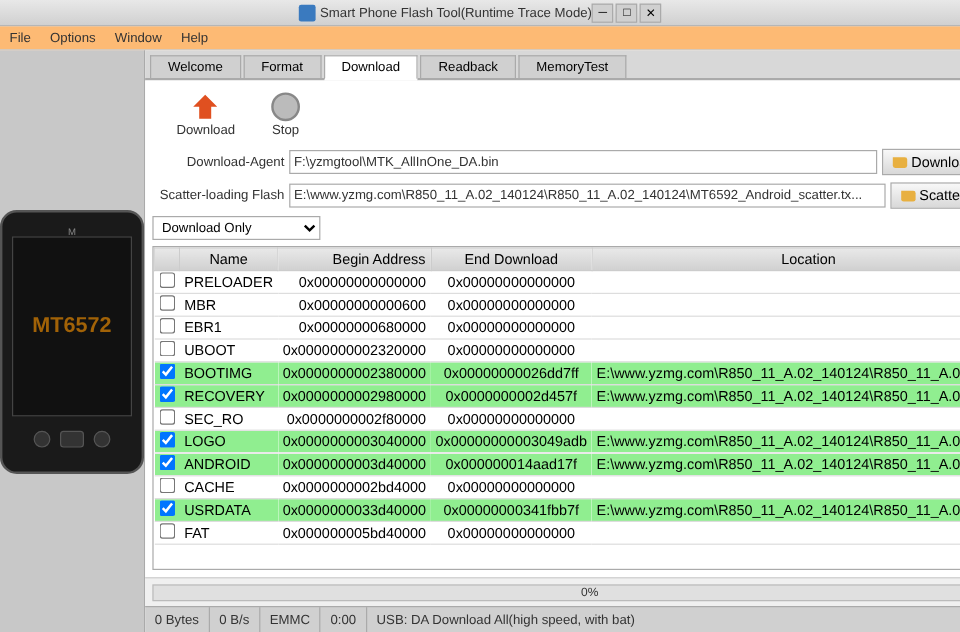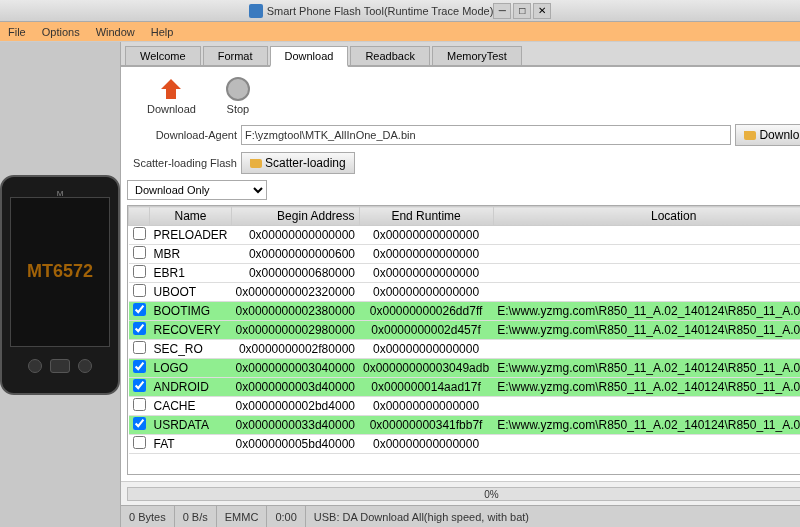--- a/index.html
+++ b/index.html
@@ -418,20 +418,21 @@
         <span class="form-label">Download-Agent</span>
         <input class="form-input" type="text" value="F:\yzmgtool\MTK_AllInOne_DA.bin" style="">
         <button class="form-btn">
           <span class="folder-icon-sm"></span>
           <span>Download Agent</span>
         </button>
       </div>
 
       <div class="form-row">
         <span class="form-label">Scatter-loading Flash</span>
+        <input class="form-input" type="text" value="E:\www.yzmg.com\R850_11_A.02_140124\R850_11_A.02_140124\MT6592_Android_scatter.tx..." style="">
         <button class="form-btn">
           <span class="folder-icon-sm"></span>
           <span>Scatter-loading</span>
         </button>
       </div>
 
       <div class="dropdown-row">
         <select class="dropdown">
           <option>Download Only</option>
           <option>Firmware Upgrade</option>
@@ -439,21 +440,21 @@
         </select>
       </div>
 
       <div class="table-container">
         <table>
           <thead>
             <tr>
               <th class="col-check"></th>
               <th class="col-name">Name</th>
               <th class="col-begin">Begin Address</th>
-              <th class="col-end">End Runtime</th>
+              <th class="col-end">End Download</th>
               <th class="col-loc">Location</th>
             </tr>
           </thead>
           <tbody id="table-body">
           <tr class="row-unchecked">
                 <td class="col-check"><input type="checkbox" style=""></td>
                 <td class="col-name">PRELOADER</td>
                 <td class="col-begin">0x00000000000000</td>
                 <td class="col-end">0x00000000000000</td>
                 <td class="col-loc"></td>

